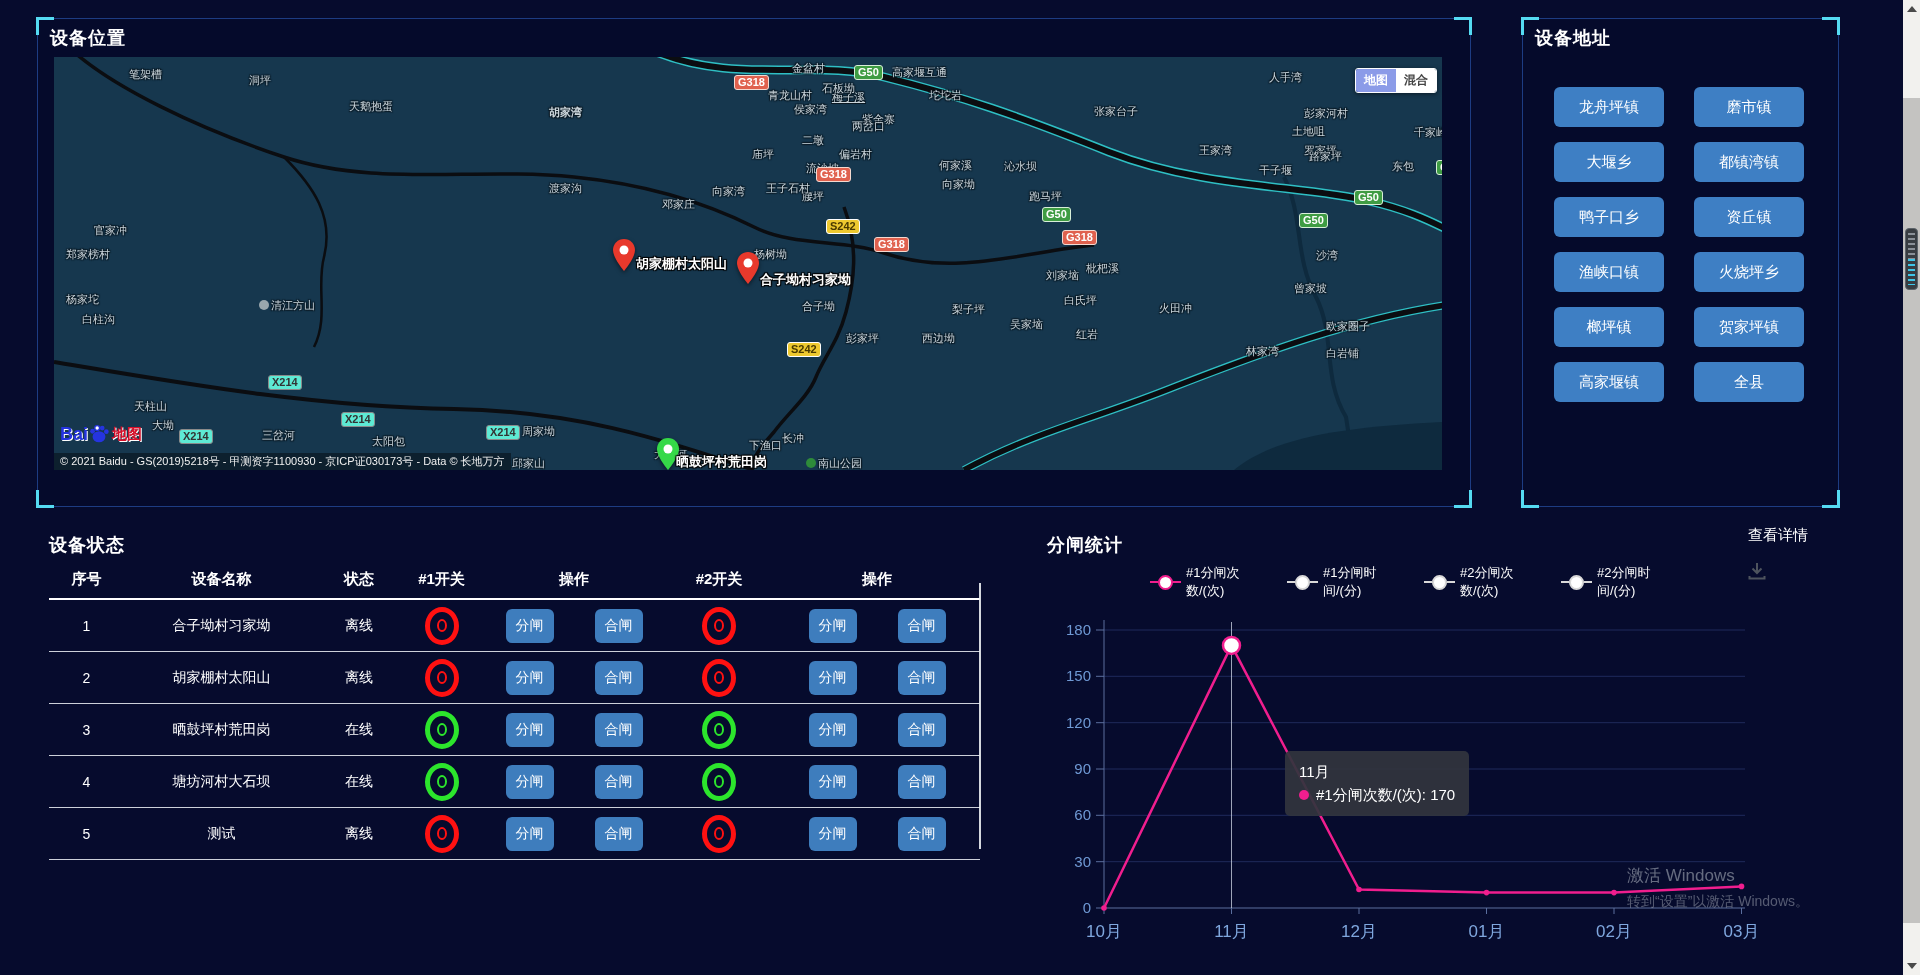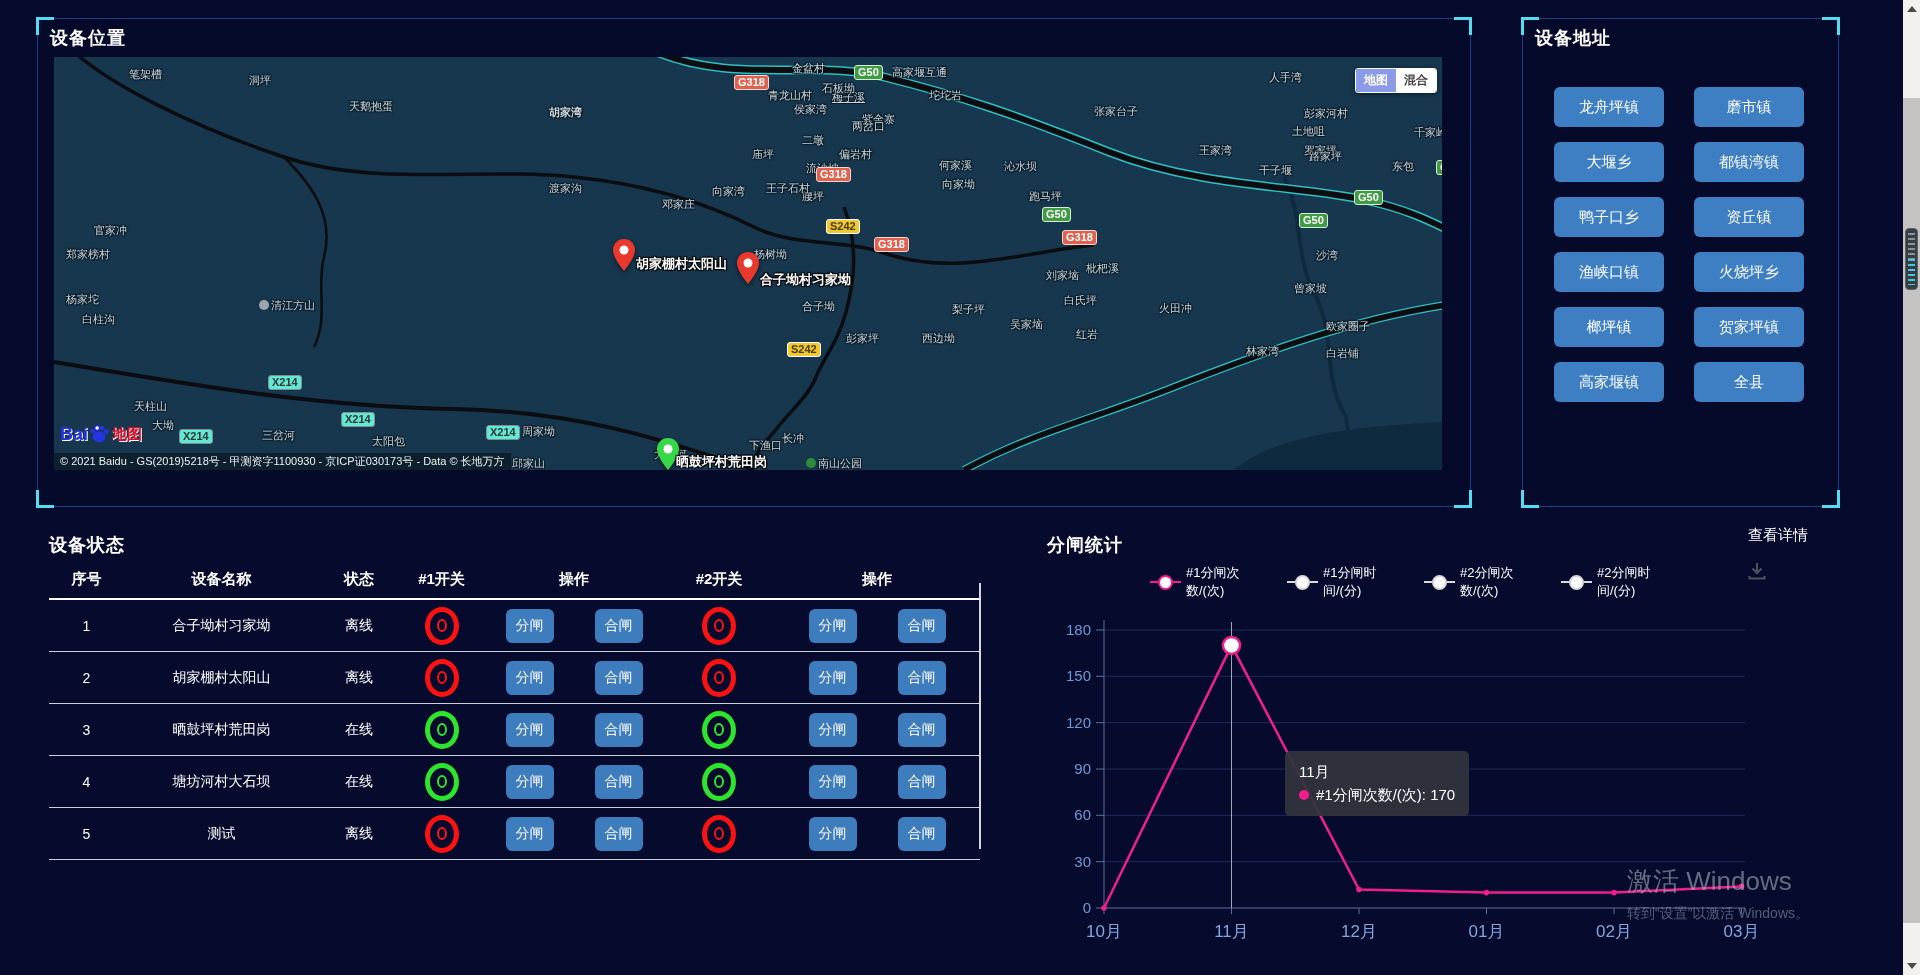--- a/index.html
+++ b/index.html
@@ -73,21 +73,21 @@
   .lg-marker{display:flex;align-items:center;}
   .lg-line{width:8px;height:2px;}
   .lg-circle{width:11px;height:11px;border-radius:50%;background:#fff;border:2px solid;}
   .lg-text{color:#fff;font-size:13px;}
   #chart-box{position:absolute;left:1055px;top:598px;width:760px;height:360px;}
   #tooltip{position:absolute;left:1285px;top:751px;background:rgba(50,53,61,.93);border-radius:5px;
     padding:9px 14px;color:#fff;font-size:15px;line-height:1.55;pointer-events:none;}
   #tooltip .tt-row{display:flex;align-items:center;gap:7px;}
   #tooltip .tt-dot{width:10px;height:10px;border-radius:50%;}
   #watermark{position:absolute;left:1627px;top:864px;color:rgba(165,172,184,.6);pointer-events:none;}
-  #watermark .w1{font-size:26px;}
+  #watermark .w1{font-size:17px;}
   #watermark .w2{font-size:14px;margin-top:6px;color:rgba(165,172,184,.5);}
 
   
   #scrollbar{position:absolute;right:0;top:0;width:17px;height:975px;background:#c4c3c1;}
   .sb-cap{position:absolute;left:0;width:17px;background:#f2f1ee;display:flex;justify-content:center;}
   .sb-cap.top{top:0;height:98px;align-items:flex-start;}
   .sb-cap.bot{bottom:0;height:52px;align-items:flex-end;}
   .sb-arrow{width:0;height:0;border-left:5px solid transparent;border-right:5px solid transparent;margin:6px 0;}
   .sb-arrow.up{border-bottom:6px solid #4a4a4a;}
   .sb-arrow.down{border-top:6px solid #4a4a4a;}

